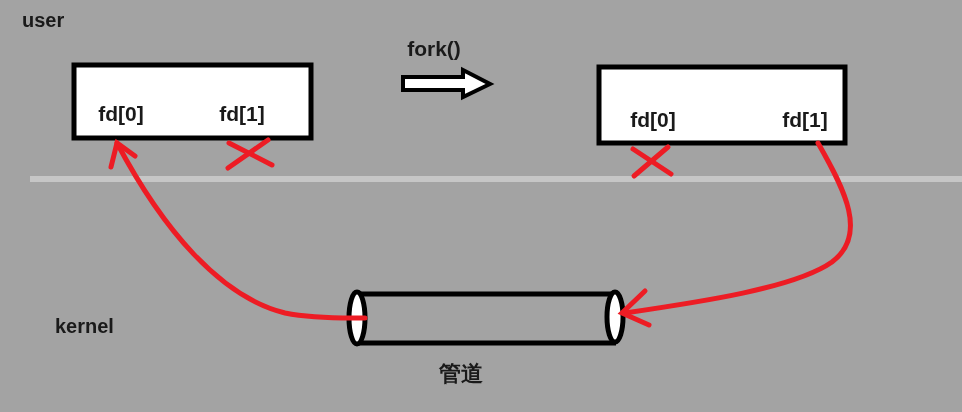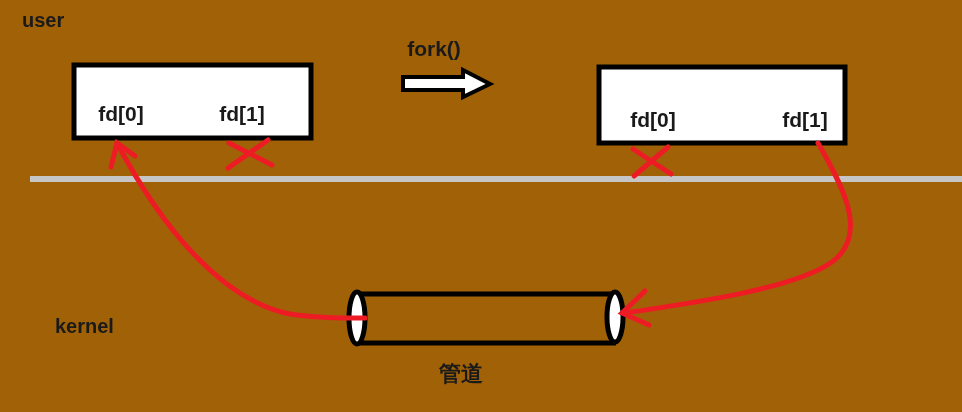--- a/index.html
+++ b/index.html
@@ -5,21 +5,21 @@
   html, body {
     margin: 0;
     padding: 0;
     background: #ffffff;
     font-family: "Liberation Sans", sans-serif;
   }
   .canvas {
     position: relative;
     width: 962px;
     height: 412px;
-    background: #a16207;
+    background: #a3a3a3;
     overflow: hidden;
   }
   svg text {
     font-family: "Liberation Sans", "DejaVu Sans", sans-serif;
     font-weight: 700;
     fill: #1a1a1a;
   }
   .space-label { font-size: 20px; }
   .fd-label { font-size: 21px; }
   .fork-label { font-size: 21px; }

